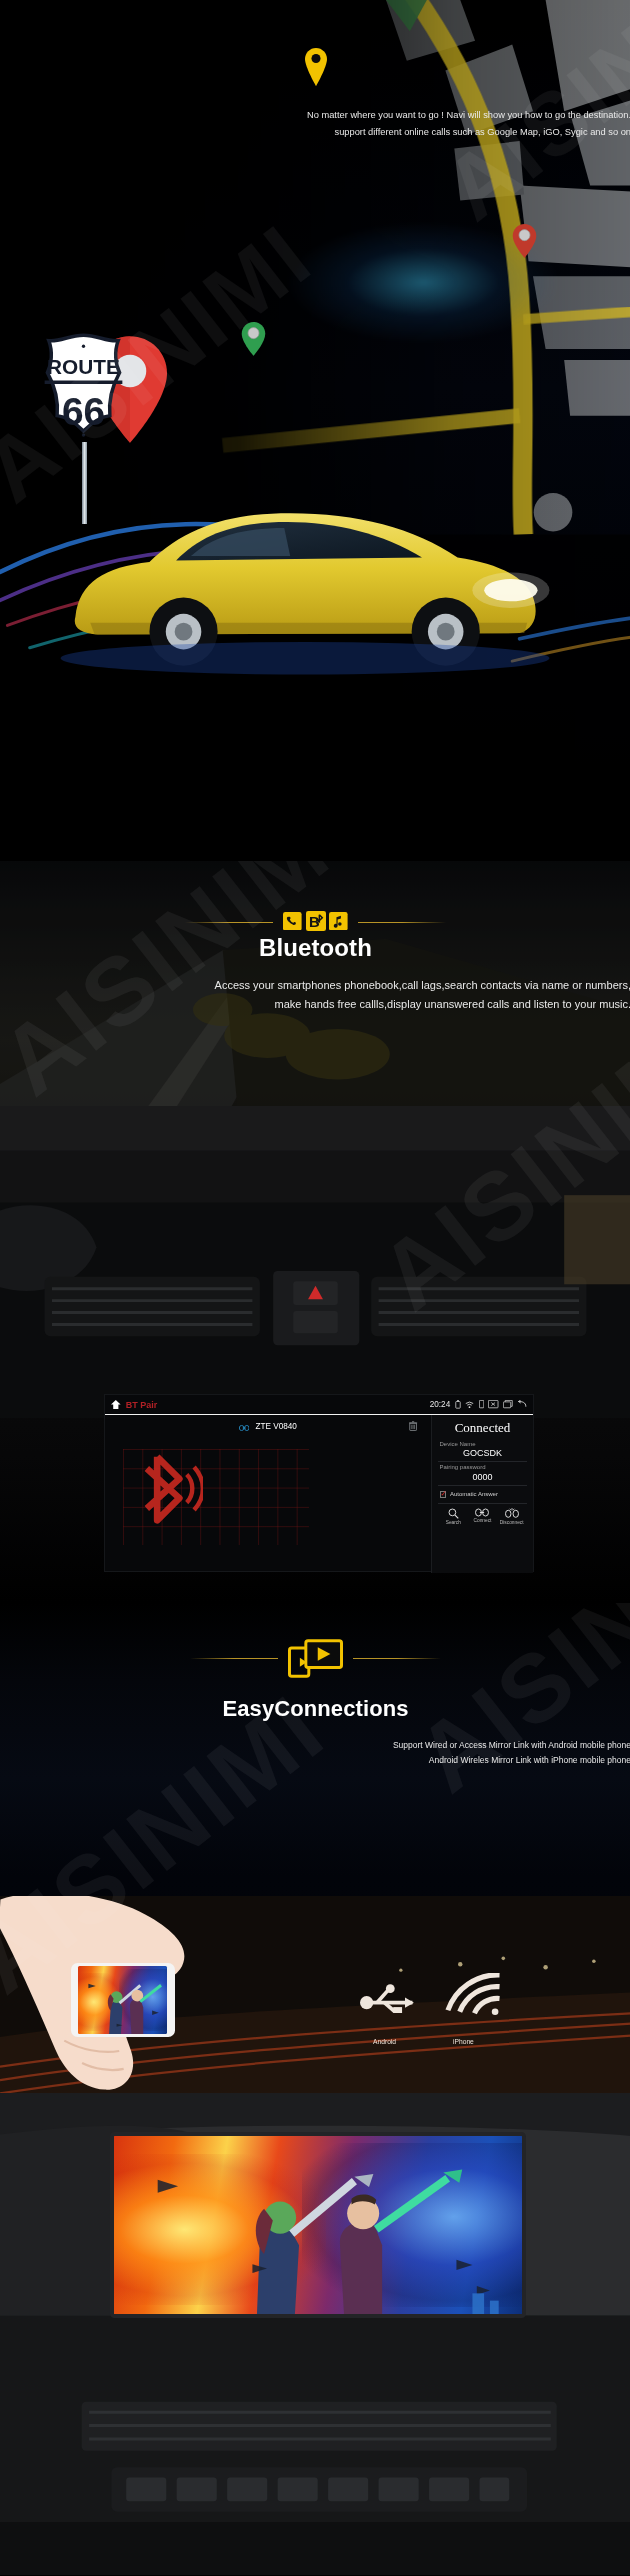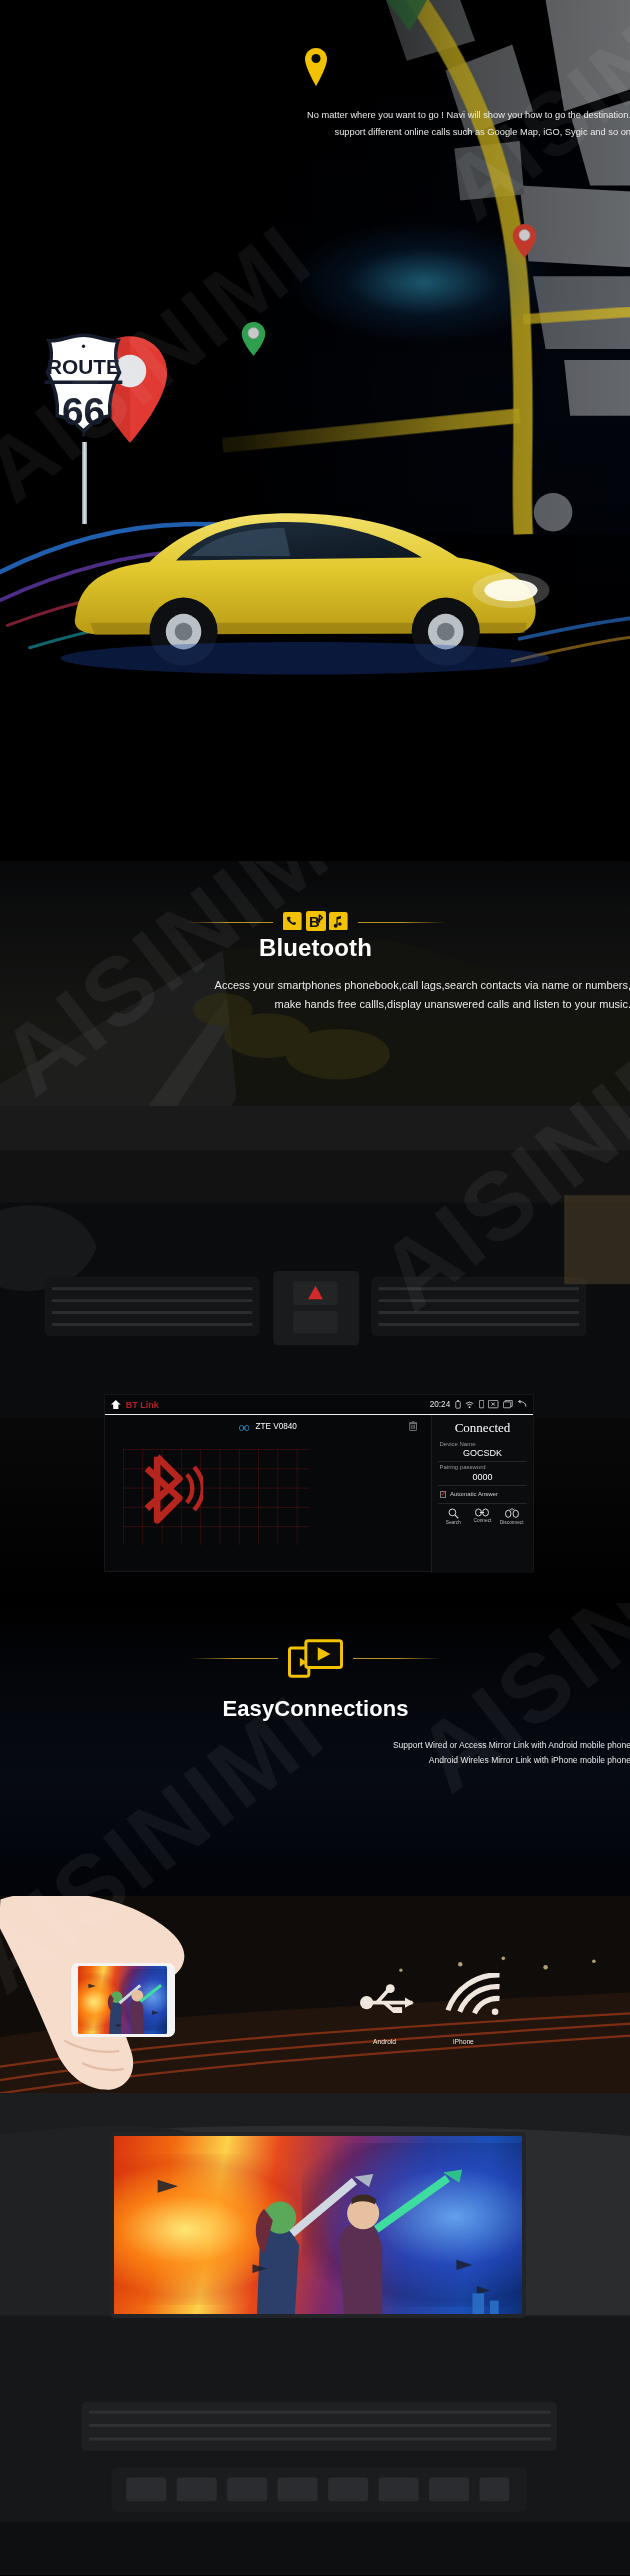--- a/index.html
+++ b/index.html
@@ -368,21 +368,21 @@
 
   <div class="wm" style="left:-30px; top:30px; font-size:96px;">AISINIMI</div>
   <div class="wm" style="left:349px; top:245px; font-size:96px;">AISINIMI</div>
 </div>
 
 <div class="bt-screen">
   <div class="bt-statusbar">
     <svg width="9.6" height="9" viewBox="0 0 13 12">
         <path d="M6.5 0 L13 6 H10 V12 H3 V6 H0 Z" fill="#fff"></path>
       </svg>
-    <span class="title">BT Link</span>
+    <span class="title">BT Pair</span>
     <div class="bt-status-right">
       <span>20:24</span>
       <svg width="6" height="8.2" viewBox="0 0 8 11">
           <rect x="1" y="2" width="6" height="9" rx="1" stroke="#ddd" fill="none"></rect>
           <rect x="3" y="0" width="2" height="2" fill="#ddd"></rect>
         </svg>
       <svg width="9" height="7.4" viewBox="0 0 12 10">
           <path d="M1 3.4 A8 8 0 0 1 11 3.4" stroke="#ddd" fill="none" stroke-width="1.2"></path>
           <path d="M3 5.6 A5 5 0 0 1 9 5.6" stroke="#ddd" fill="none" stroke-width="1.2"></path>
           <circle cx="6" cy="8.4" r="1.2" fill="#ddd"></circle>

